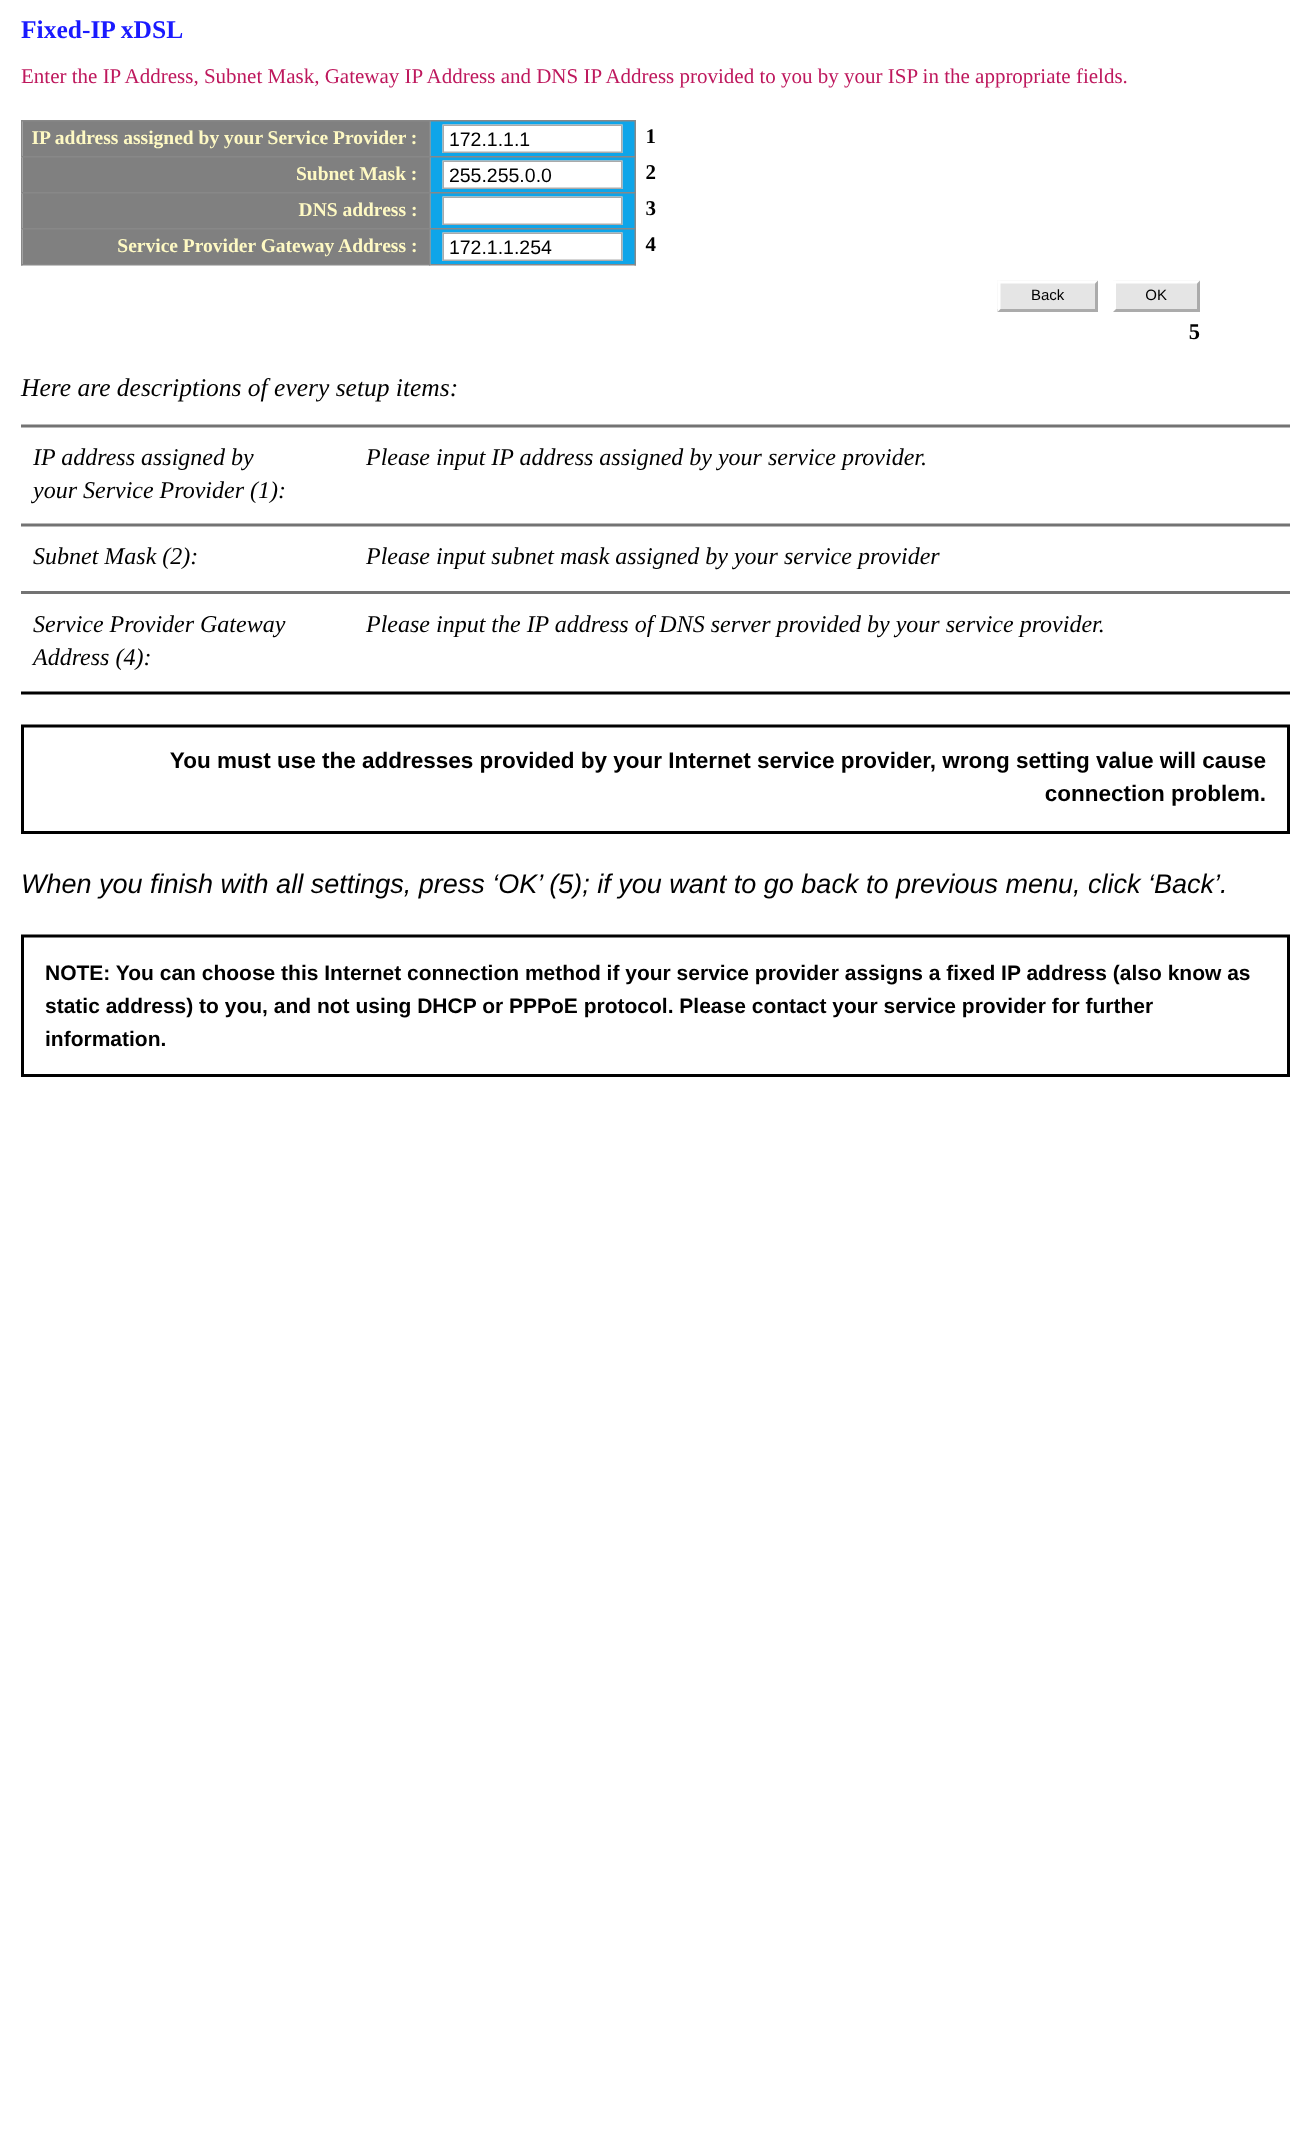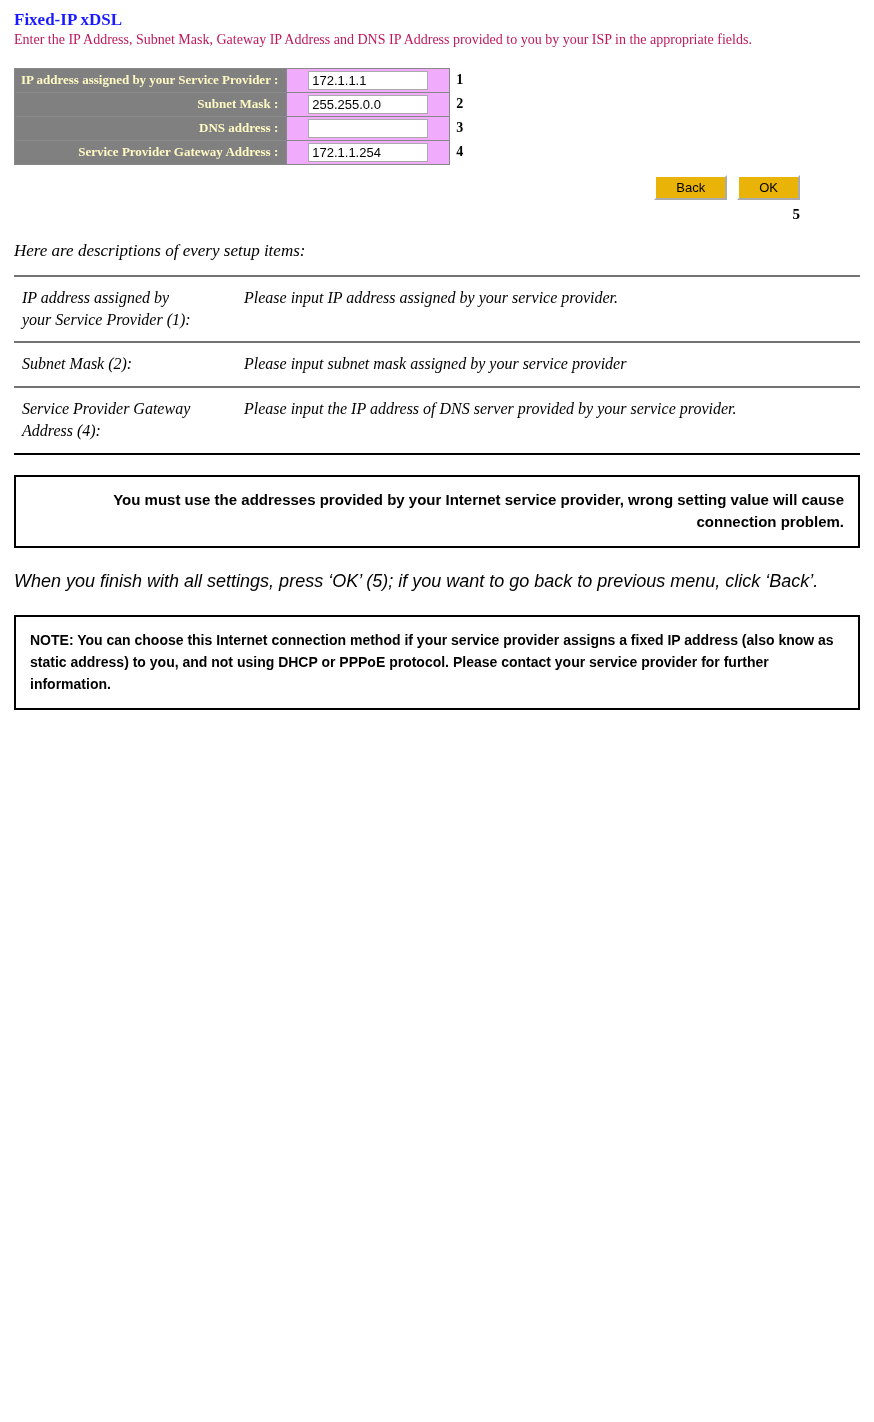--- a/index.html
+++ b/index.html
@@ -9,21 +9,21 @@
       background: #ffffff;
       color: #000000;
       width: 874px;
       padding: 10px 14px;
     }
 
     .page-title {
       font-size: 17px;
       font-weight: bold;
       color: #1a1aff;
-      margin-bottom: 0;
+      margin-bottom: 12px;
     }
 
     .intro-text {
       font-size: 14px;
       color: #be185d;
       margin-bottom: 18px;
       line-height: 1.4;
     }
 
     
@@ -44,22 +44,22 @@
       background: #808080;
       color: #fef9c3;
       text-align: right;
       white-space: nowrap;
       padding-right: 8px;
       font-weight: bold;
       font-size: 13px;
     }
 
     .form-table .input-cell {
-      background: #f0abfc;
-      padding: 2px 21px;
+      background: #0ea5e9;
+      padding: 2px 8px;
     }
 
     .form-table .input-cell input {
       border: 1px solid #aaa;
       font-size: 13px;
       width: 120px;
       padding: 1px 3px;
     }
 
     .form-table .number-cell {
@@ -74,23 +74,23 @@
     .buttons-row {
       display: flex;
       justify-content: flex-end;
       gap: 10px;
       margin-top: 10px;
       margin-bottom: 6px;
       padding-right: 60px;
     }
 
     .btn {
-      background: #eab308;
+      background: #e5e5e5;
       border: 2px outset #fff;
-      font-size: 13px;
+      font-size: 10px;
       padding: 3px 20px;
       cursor: pointer;
       font-family: Arial, sans-serif;
     }
 
     .number-5 {
       text-align: right;
       font-weight: bold;
       font-size: 15px;
       padding-right: 60px;

